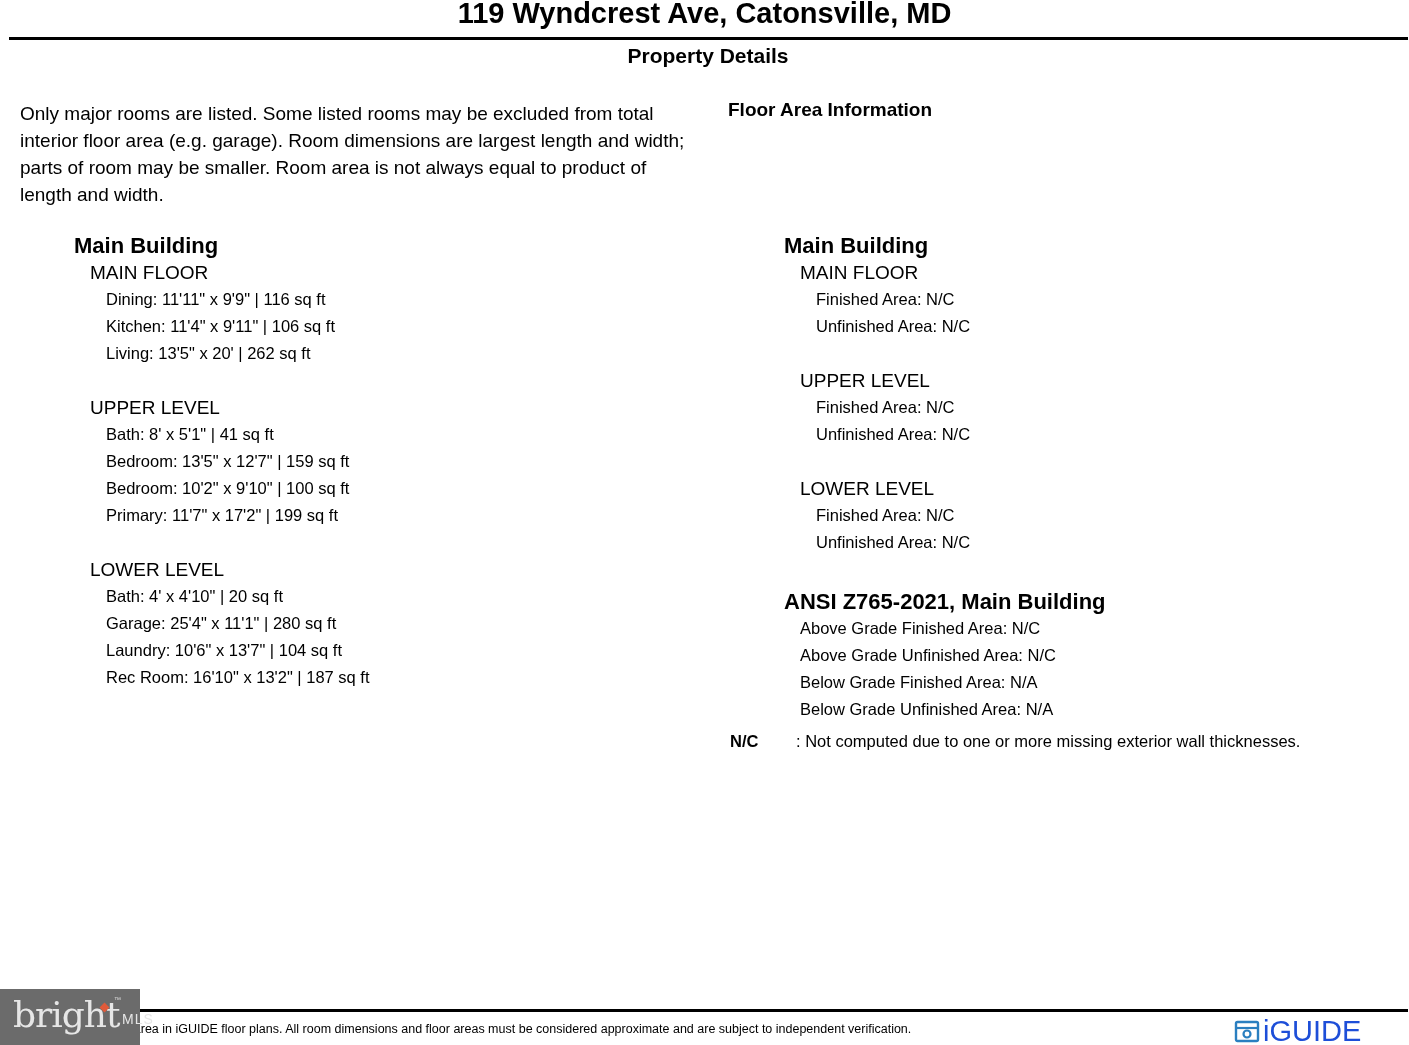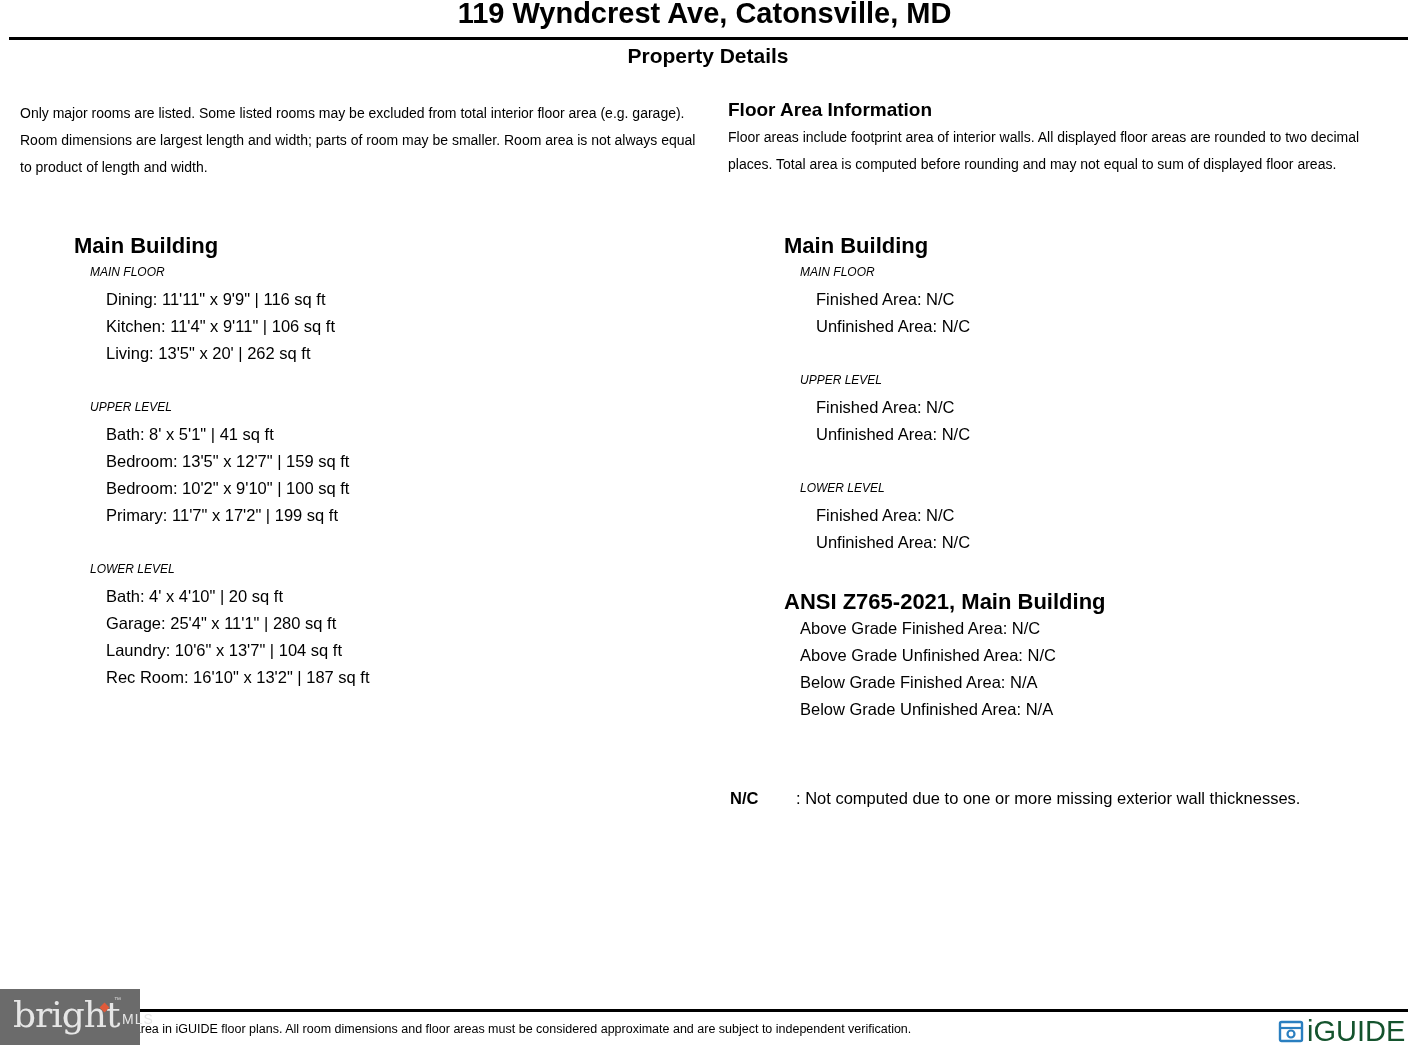--- a/index.html
+++ b/index.html
@@ -15,50 +15,50 @@
       position: absolute; top: 37px; left: 9px; width: 1399px; height: 3px; background: #000;
     }
     .subtitle {
       position: absolute; top: 43px; left: 0; width: 1416px; text-align: center;
       font-size: 21px; font-weight: bold; line-height: 26px;
     }
     .col { position: absolute; top: 98px; }
     .col.left { left: 20px; width: 680px; }
     .col.right { left: 716px; width: 679px; margin-left: 12px; }
     .section-head { font-size: 19px; font-weight: bold; line-height: 24px; margin: 0; }
-    .section-desc { font-size: 14px; line-height: 27px; margin: 2px 0 0 0; }
+    .section-desc { font-size: 19px; line-height: 27px; margin: 2px 0 0 0; }
     .tree { position: absolute; }
     .tree.left { left: 74px; top: 232px; }
     .tree.right { left: 784px; top: 232px; }
     .bldg { font-size: 22px; font-weight: bold; line-height: 27px; }
-    .level { font-size: 12px; line-height: 27px; padding-left: 16px; font-style: italic; }
+    .level { font-size: 19px; line-height: 27px; padding-left: 16px; }
     .item { font-size: 16.5px; line-height: 27px; padding-left: 32px; white-space: nowrap; }
     .gap { height: 27px; }
     .ansi { position: absolute; left: 784px; top: 588px; }
     .ansi .item { padding-left: 16px; }
-    .legend { position: absolute; left: 730px; top: 785px; font-size: 16.5px; line-height: 27px; white-space: nowrap; }
+    .legend { position: absolute; left: 730px; top: 728px; font-size: 16.5px; line-height: 27px; white-space: nowrap; }
     .legend .key { display: inline-block; width: 66px; font-weight: bold; }
     .rule-bottom {
       position: absolute; top: 1009px; left: 9px; width: 1399px; height: 3px; background: #000;
     }
     .footer-text {
       position: absolute; top: 1021px; left: 40px; font-size: 12.5px; line-height: 16px; white-space: nowrap;
     }
     .bright-badge {
       position: absolute; left: 0; top: 989px; width: 140px; height: 56px; background: #6b6b6b;
       color: #e8e8e8; z-index: 2;
     }
     .bright-word {
       position: absolute; left: 13px; top: 4px; font-family: "DejaVu Serif", serif; font-size: 36px; line-height: 44px;
       letter-spacing: -1px; color: #e6e6e6;
     }
     .bright-dot { position: absolute; left: 101px; top: 15px; width: 7px; height: 7px; background: #e05a3a; transform: rotate(45deg); }
     .bright-tm { position: absolute; left: 114px; top: 7px; font-size: 7px; color: #ddd; }
     .bright-mls { position: absolute; left: 122px; top: 19px; font-size: 14px; line-height: 22px; letter-spacing: 1px; color: #e6e6e6; }
-    .iguide { position: absolute; left: 1278px; top: 1016px; height: 30px; display: flex; align-items: center; color: #14532d; }
+    .iguide { position: absolute; left: 1234px; top: 1016px; height: 30px; display: flex; align-items: center; color: #1d4ed8; }
     .iguide svg { width: 26px; height: 24px; margin-right: 3px; }
     .iguide-word { font-size: 29px; line-height: 30px; letter-spacing: 0px; }
   </style>
 </head>
 <body>
 
 <div class="title">119 Wyndcrest Ave, Catonsville, MD</div>
 <div class="rule-top"></div>
 <div class="subtitle">Property Details</div>
 
@@ -84,21 +84,20 @@
 
   <div class="level">LOWER LEVEL</div>
   <div class="item">Bath: 4' x 4'10" | 20 sq ft</div>
   <div class="item">Garage: 25'4" x 11'1" | 280 sq ft</div>
   <div class="item">Laundry: 10'6" x 13'7" | 104 sq ft</div>
   <div class="item">Rec Room: 16'10" x 13'2" | 187 sq ft</div>
 </div>
 
 <div class="col right">
   <p class="section-head">Floor Area Information</p>
-  <p class="section-desc">Floor areas include footprint area of interior walls. All displayed floor areas are rounded to two decimal places. Total area is computed before rounding and may not equal to sum of displayed floor areas.</p>
 </div>
 
 <div class="tree right">
   <div class="bldg">Main Building</div>
 
   <div class="level">MAIN FLOOR</div>
   <div class="item">Finished Area: N/C</div>
   <div class="item">Unfinished Area: N/C</div>
   <div class="gap"></div>
 

